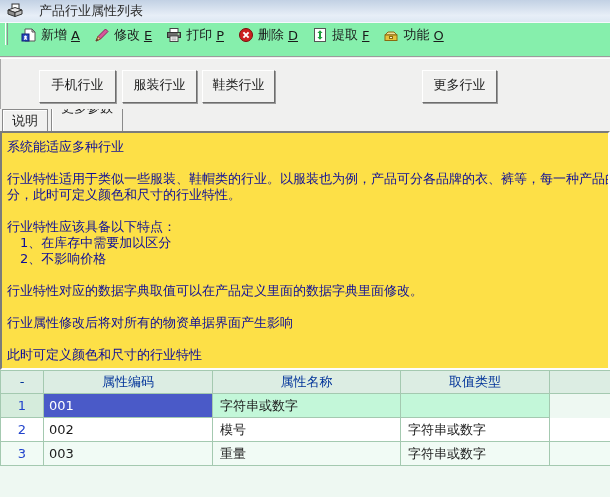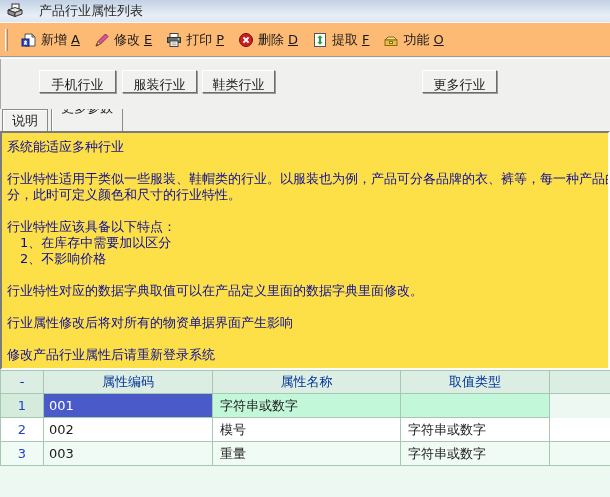--- a/index.html
+++ b/index.html
@@ -6,29 +6,29 @@
   html,body { width:610px; height:497px; overflow:hidden; }
   body { font-family:"DejaVu Sans","Liberation Sans",sans-serif; font-size:13px; color:#1a1a1a; background:#f0f0ef; }
   .window { width:610px; height:497px; position:relative; overflow:hidden; }
 
   
   .titlebar { height:23px; background:linear-gradient(180deg,#c2d1e4 0%,#e7eef7 70%,#dde8f3 100%);
     display:flex; align-items:center; padding-left:7px; gap:16px; border-bottom:1px solid #f6f9fc; }
   .titlebar .title { color:#2a2a2a; }
 
   
-  .toolbar { height:33px; background:#fdba74; display:flex; align-items:center; padding-left:5px; }
+  .toolbar { height:33px; background:#86efac; display:flex; align-items:flex-start; padding-left:5px; }
   .gripper { width:3px; height:22px; border-left:1px solid #ffffff; border-right:1px solid #909090; margin:0 6px 0 0; }
   .tb-item { display:flex; align-items:center; gap:4px; padding:3px 7px; cursor:default; }
   .tb-item .key { text-decoration:underline; }
   .divider { height:3px; border-top:1px solid #9c9c9c; border-bottom:1px solid #ffffff; background:#f1f1f0; }
 
   
   .btnpanel { height:50px; background:#f0f0ef; position:relative; border-left:1px solid #a8a8a8; }
-  .btn { position:absolute; top:11px; height:23px; background:#f1f1f0; text-align:center; line-height:28px;
+  .btn { position:absolute; top:11px; height:33px; background:#f1f1f0; text-align:center; line-height:28px;
     border:1px solid; border-color:#ffffff #6d6d6d #6d6d6d #ffffff; box-shadow:1px 1px 0 #9a9a9a; cursor:default; }
 
   
   .tabstrip { height:22px; background:#f0f0ef; padding-left:2px; display:flex; align-items:flex-end; }
   .tab { background:#f1f1f0; border:1px solid #8a8a8a; border-bottom:none; padding:0 9px;
     box-shadow:inset 1px 1px 0 #ffffff; cursor:default; }
   .tab.active { height:22px; line-height:21px; position:relative; z-index:2; }
   .tab.inactive { height:33px; line-height:18px; margin-left:3px; }
 
   
@@ -170,21 +170,21 @@
     <div class="tline">分，此时可定义颜色和尺寸的行业特性。</div>
     <div class="tline"></div>
     <div class="tline">行业特性应该具备以下特点：</div>
     <div class="tline">　1、在库存中需要加以区分</div>
     <div class="tline">　2、不影响价格</div>
     <div class="tline"></div>
     <div class="tline">行业特性对应的数据字典取值可以在产品定义里面的数据字典里面修改。</div>
     <div class="tline"></div>
     <div class="tline">行业属性修改后将对所有的物资单据界面产生影响</div>
     <div class="tline"></div>
-    <div class="tline">修改产品行业属性后请重新登录系统</div>
+    <div class="tline">此时可定义颜色和尺寸的行业特性</div>
   </div>
 
   <div class="grid">
     <div class="grow header">
       <div class="cell">-</div>
       <div class="cell">属性编码</div>
       <div class="cell">属性名称</div>
       <div class="cell">取值类型</div>
       <div class="cell"></div>
 

